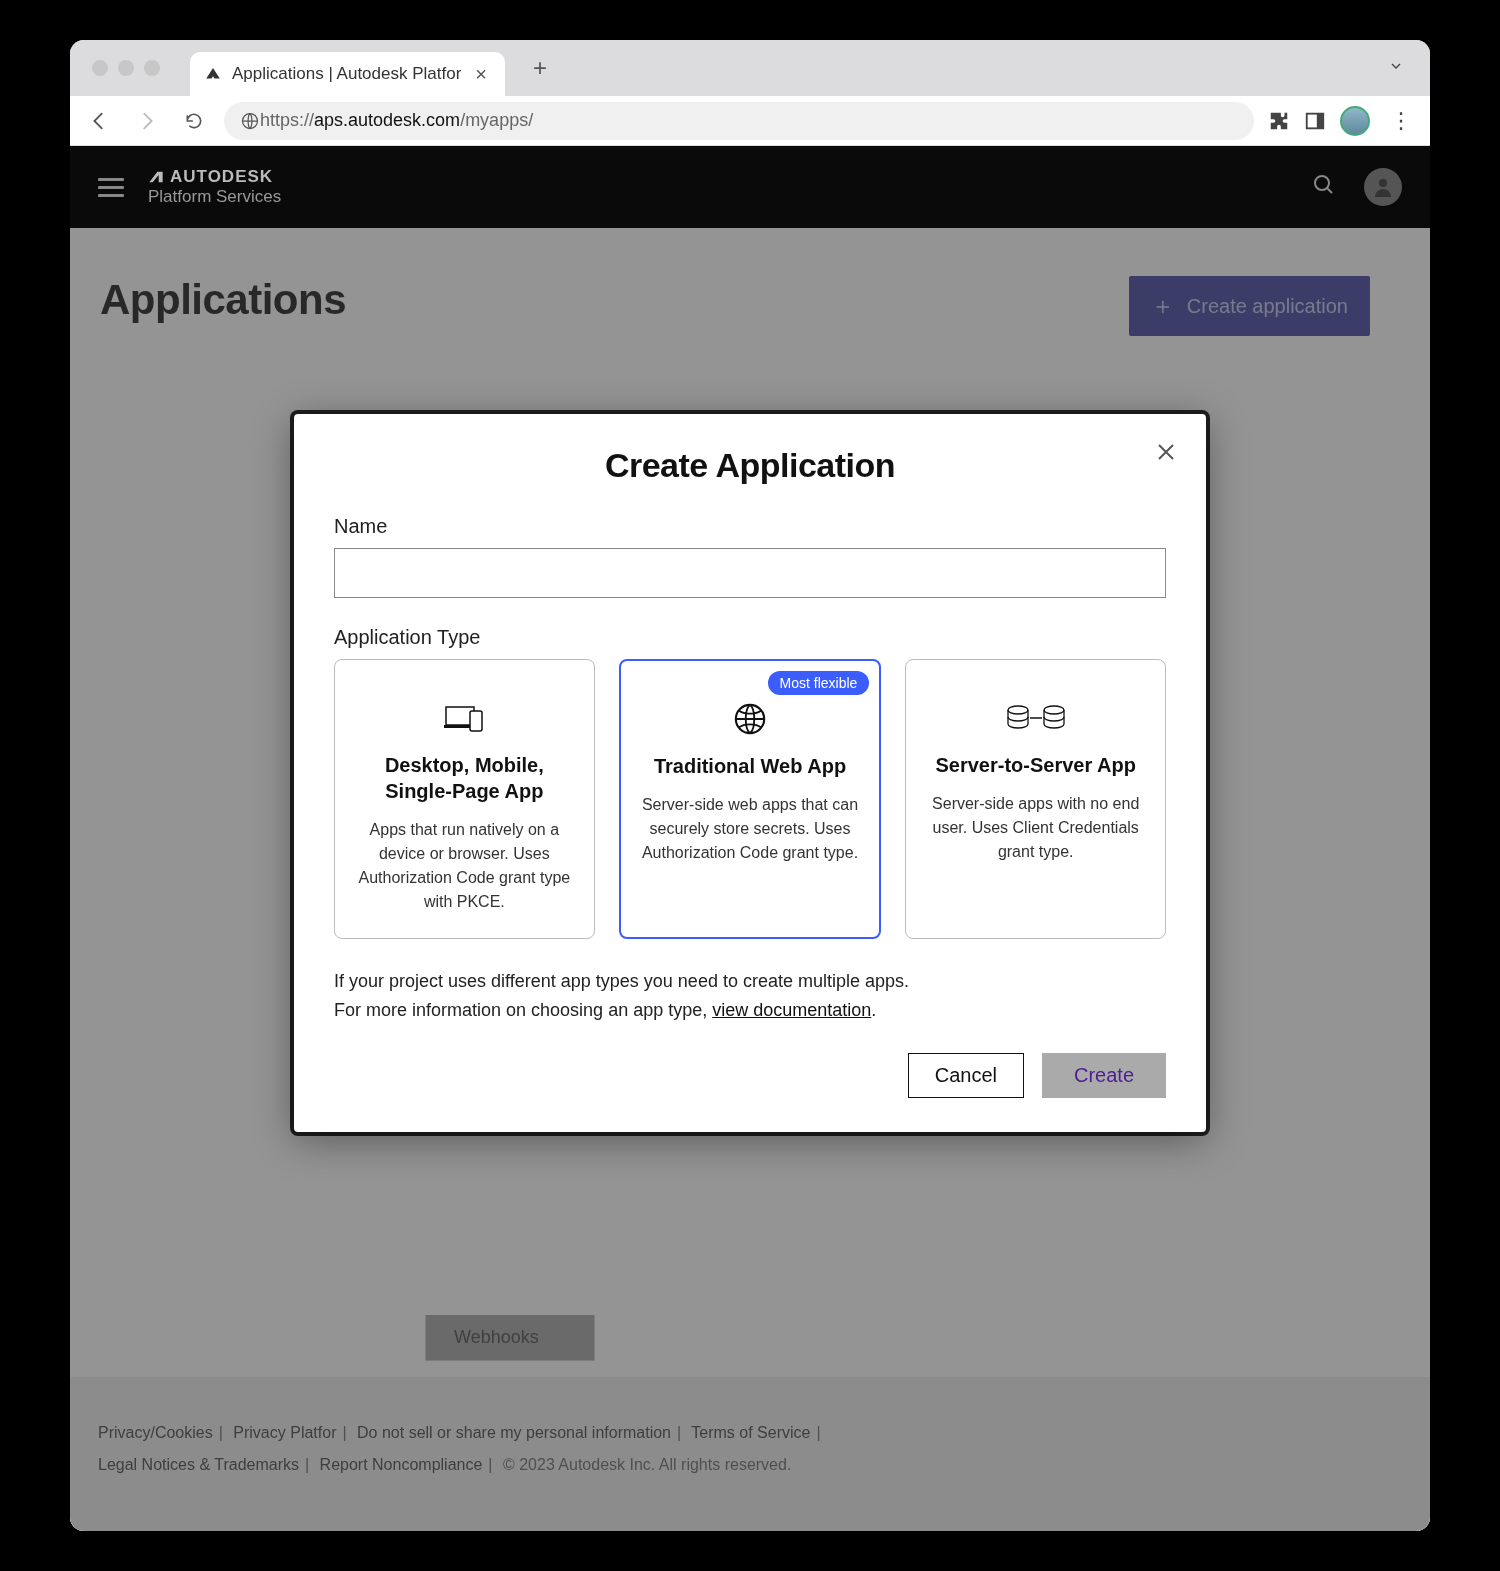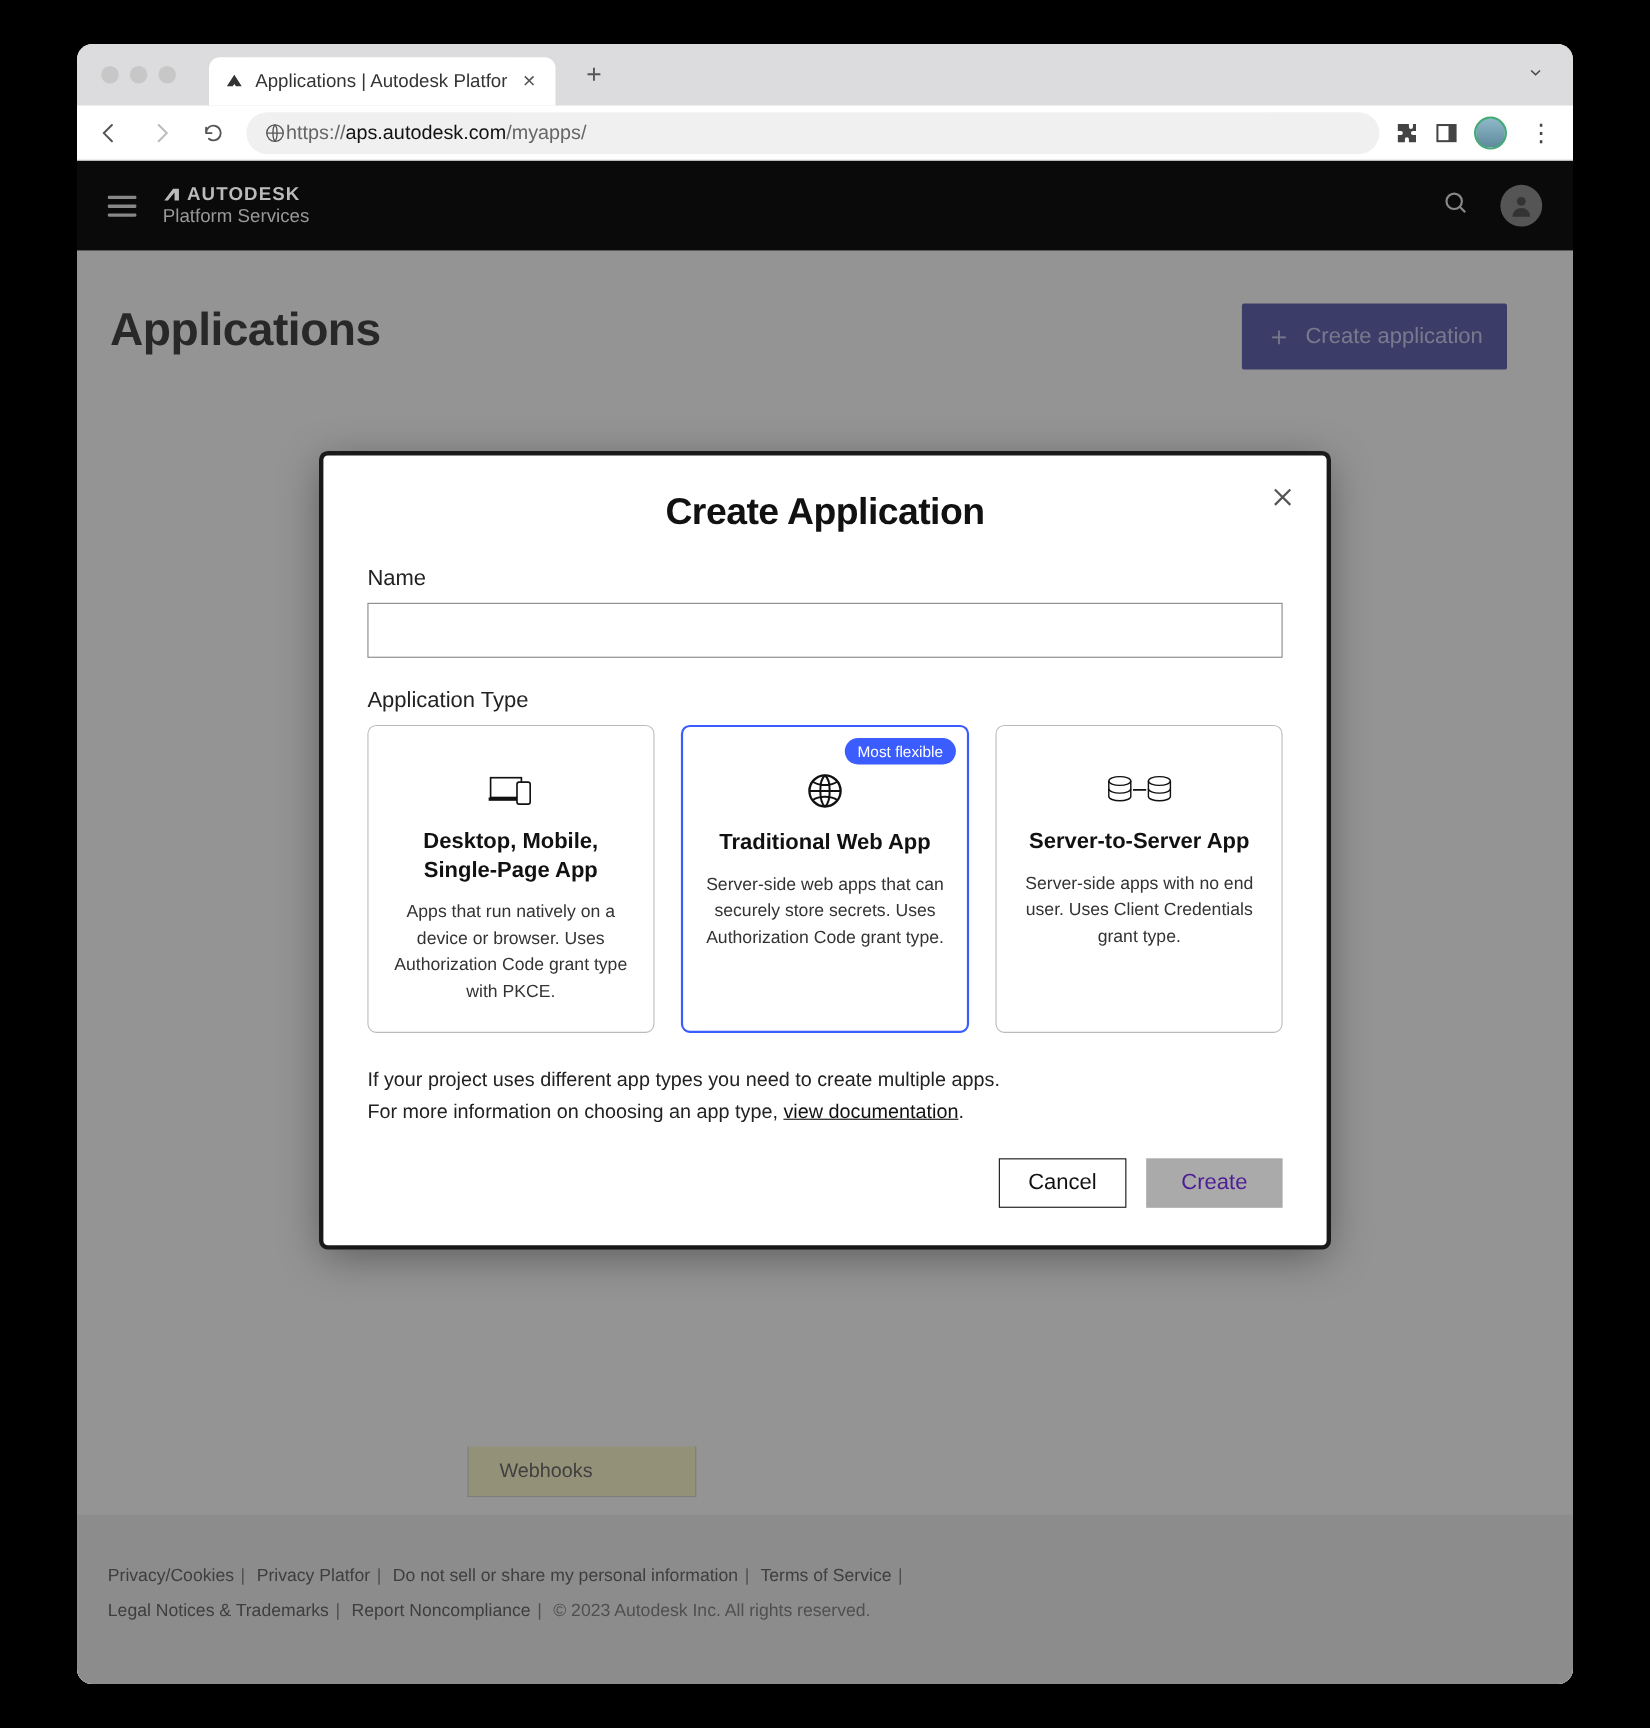--- a/index.html
+++ b/index.html
@@ -129,21 +129,21 @@
   position: absolute;
   bottom: 0; left: 0; right: 0;
   padding: 40px 28px 50px;
   background: #eee;
   color: #666;
   font-size: 16px;
   line-height: 2;
 }
 .footer-bg a { color: #404040; text-decoration: none; }
 .footer-sep { margin: 0 6px; }
-.webhooks-row { position: absolute; bottom: 170px; left: 355px; color: #444; font-size: 18px; padding: 12px 28px; border: 1px solid #ccc; border-top: none; width: 208px; background:#fef9c3;}
+.webhooks-row { position: absolute; bottom: 170px; left: 355px; color: #444; font-size: 18px; padding: 12px 28px; border: 1px solid #ccc; border-top: none; width: 170px; background:#a3a3a3;}
 
 .modal-overlay {
   position: absolute;
   inset: 0;
   background: rgba(60,60,60,0.55);
   display: flex;
   align-items: flex-start;
   justify-content: center;
   padding-top: 186px;
 }

